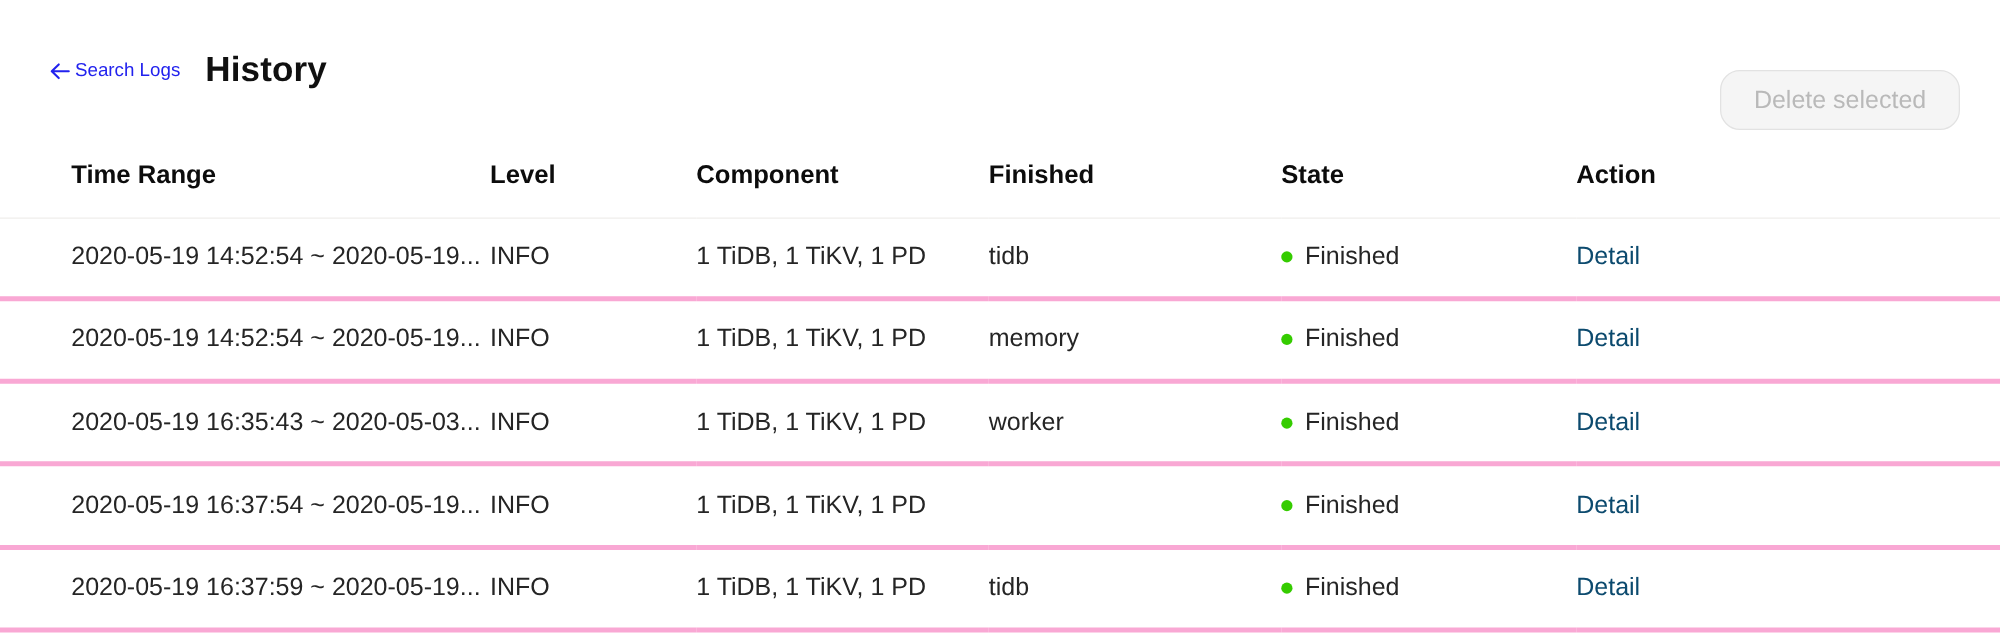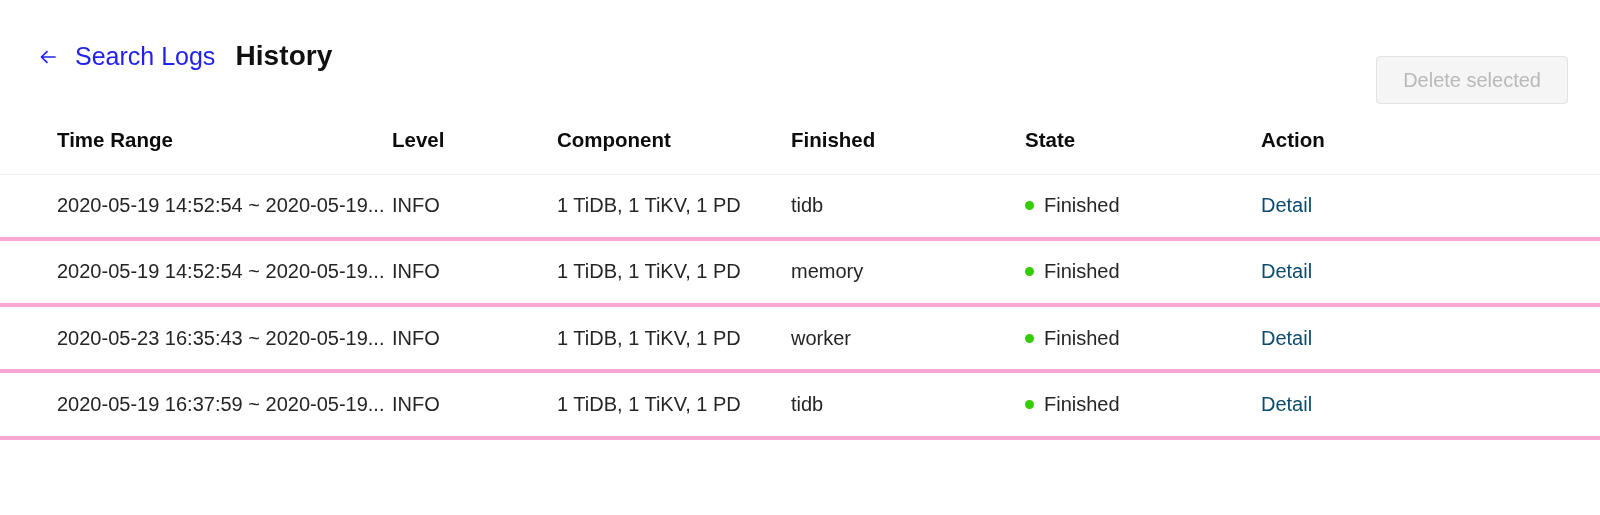--- a/index.html
+++ b/index.html
@@ -29,23 +29,23 @@
     position: relative;
     height: 110px;
     padding: 0 32px 0 38px;
     display: flex;
     align-items: center;
   }
 
   .back-link {
     display: inline-flex;
     align-items: center;
-    gap: 17px;
+    gap: 2px;
     color: #2222ee;
-    font-size: 25px;
+    font-size: 15px;
     text-decoration: none;
     cursor: pointer;
     line-height: 1;
     padding-top: 2px;
   }
   .back-link .arrow-icon {
     display: inline-block;
     width: 20px;
     height: 20px;
     position: relative;
@@ -70,21 +70,21 @@
     display: flex;
     align-items: center;
     gap: 20px;
     padding-top: 2px;
   }
 
   .btn {
     font-family: "Liberation Sans", sans-serif;
     font-size: 20px;
     line-height: 1;
-    border-radius: 4px;
+    border-radius: 16px;
     cursor: pointer;
     white-space: nowrap;
     display: inline-flex;
     align-items: center;
     justify-content: center;
     margin-top: 47px;
   }
   .btn-disabled {
     height: 48px;
     padding: 0 26px;
@@ -230,34 +230,49 @@
           <div class="state-cell">
             <span class="status-dot"></span>
             <span>Finished</span>
           </div>
         </td>
         <td class="col-action"><a class="detail-link" href="#">Detail</a></td>
       </tr>
 
       <tr>
         <td class="col-time">
-            <div class="cell-time">2020-05-23 16:35:43 ~ 2020-05-19...</div>
+            <div class="cell-time">2020-05-19 16:35:43 ~ 2020-05-03...</div>
           </td>
         <td class="col-level">INFO</td>
         <td class="col-comp">1 TiDB, 1 TiKV, 1 PD</td>
         <td class="col-kw">worker</td>
         <td class="col-state">
           <div class="state-cell">
             <span class="status-dot"></span>
             <span>Finished</span>
           </div>
         </td>
         <td class="col-action"><a class="detail-link" href="#">Detail</a></td>
       </tr>
 
+      <tr>
+        <td class="col-time">
+            <div class="cell-time">2020-05-19 16:37:54 ~ 2020-05-19...</div>
+          </td>
+        <td class="col-level">INFO</td>
+        <td class="col-comp">1 TiDB, 1 TiKV, 1 PD</td>
+        <td class="col-kw"></td>
+        <td class="col-state">
+          <div class="state-cell">
+            <span class="status-dot"></span>
+            <span>Finished</span>
+          </div>
+        </td>
+        <td class="col-action"><a class="detail-link" href="#">Detail</a></td>
+      </tr>
 
       <tr>
         <td class="col-time">
             <div class="cell-time">2020-05-19 16:37:59 ~ 2020-05-19...</div>
           </td>
         <td class="col-level">INFO</td>
         <td class="col-comp">1 TiDB, 1 TiKV, 1 PD</td>
         <td class="col-kw">tidb</td>
         <td class="col-state">
           <div class="state-cell">

